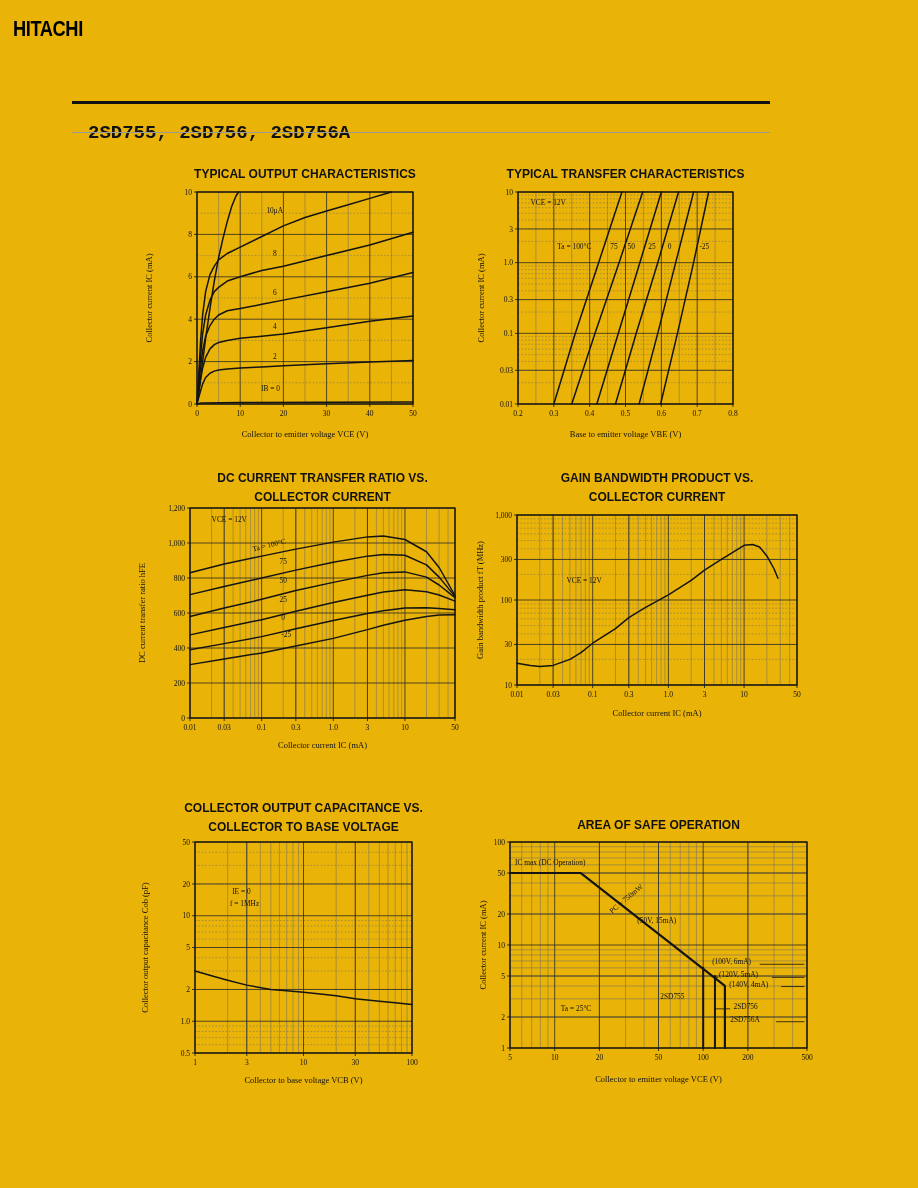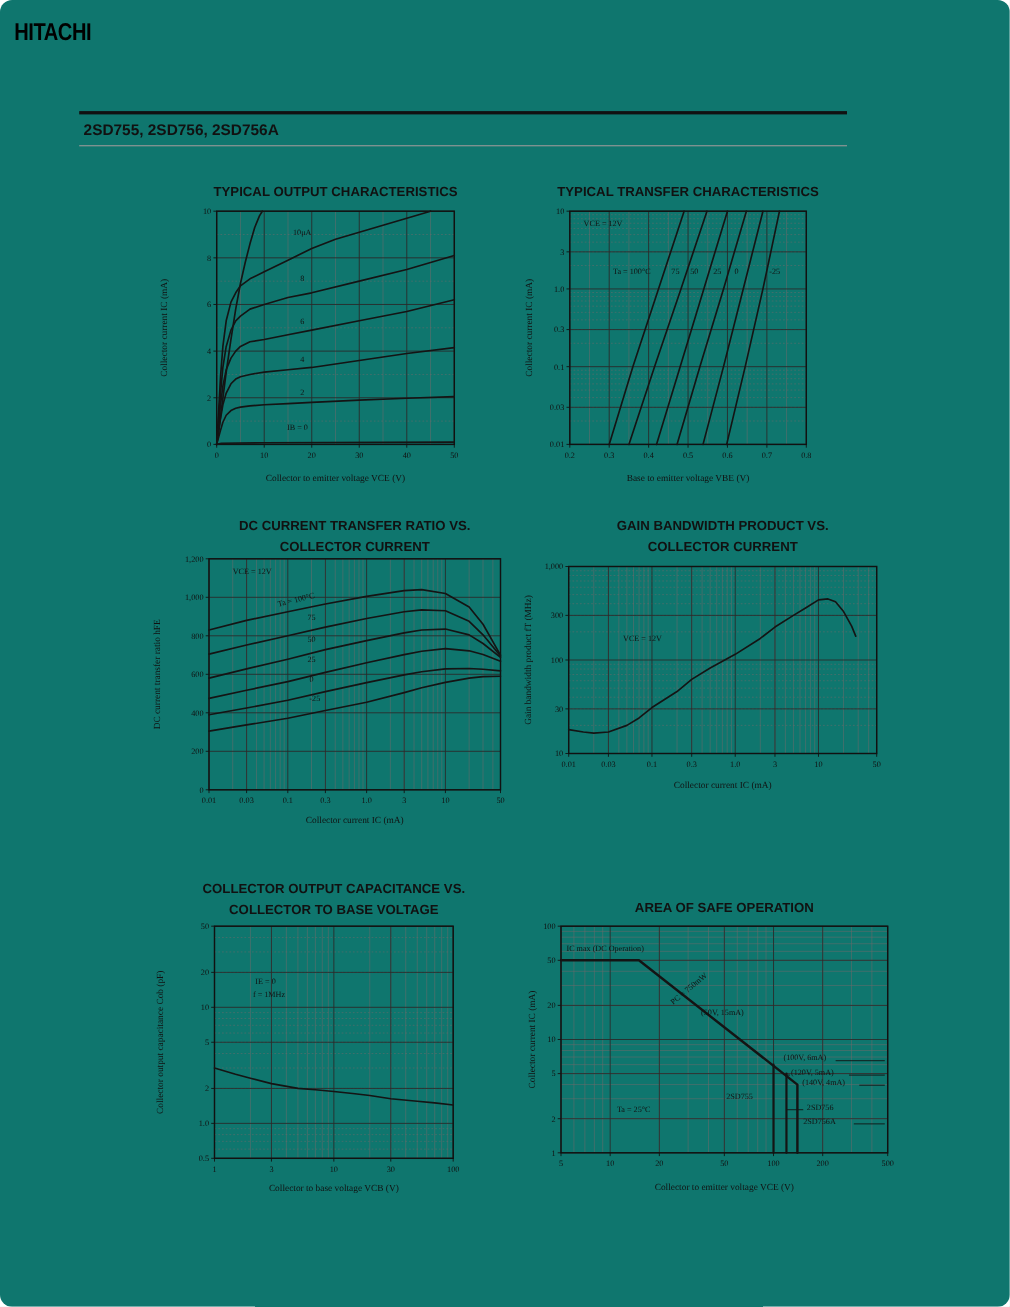--- a/index.html
+++ b/index.html
@@ -1,23 +1,23 @@
 <!DOCTYPE html>
 <html><head>
 <meta charset="utf-8">
 <style>
   html,body{margin:0;padding:0;background:#ffffff;}
-  .page{position:relative;width:918px;height:1188px;background:#0f766e;overflow:hidden;
-        font-family:"Liberation Serif",serif;color:#111;border-radius:11px;}
+  .page{position:relative;width:918px;height:1188px;background:#eab308;overflow:hidden;
+        font-family:"Liberation Serif",serif;color:#111;}
   .brand{position:absolute;left:13px;top:16px;font-family:"Liberation Sans",sans-serif;
          font-weight:800;font-size:22px;letter-spacing:-0.5px;transform:scaleX(0.83);
          transform-origin:left center;color:#000;}
   .rule-thick{position:absolute;left:72px;top:101px;width:698px;height:2.5px;background:#111;}
-  .part-title{position:absolute;left:72px;top:106px;margin:4px;font-family:Liberation Sans, sans-serif;
-         font-weight:bold;font-size:14px;color:#111;}
+  .part-title{position:absolute;left:72px;top:106px;margin:16px;font-family:Liberation Mono, monospace;
+         font-weight:bold;font-size:19px;color:#111;}
   .rule-thin{position:absolute;left:72px;top:132px;width:698px;height:1px;background:#9a9a9a;}
   #charts{position:absolute;left:0;top:0;width:100%;height:100%;}
   .chart{position:absolute;}
   .chart svg{display:block;}
 </style>
 </head>
 <body>
 
 <div class="page">
   <div class="brand">HITACHI</div>

